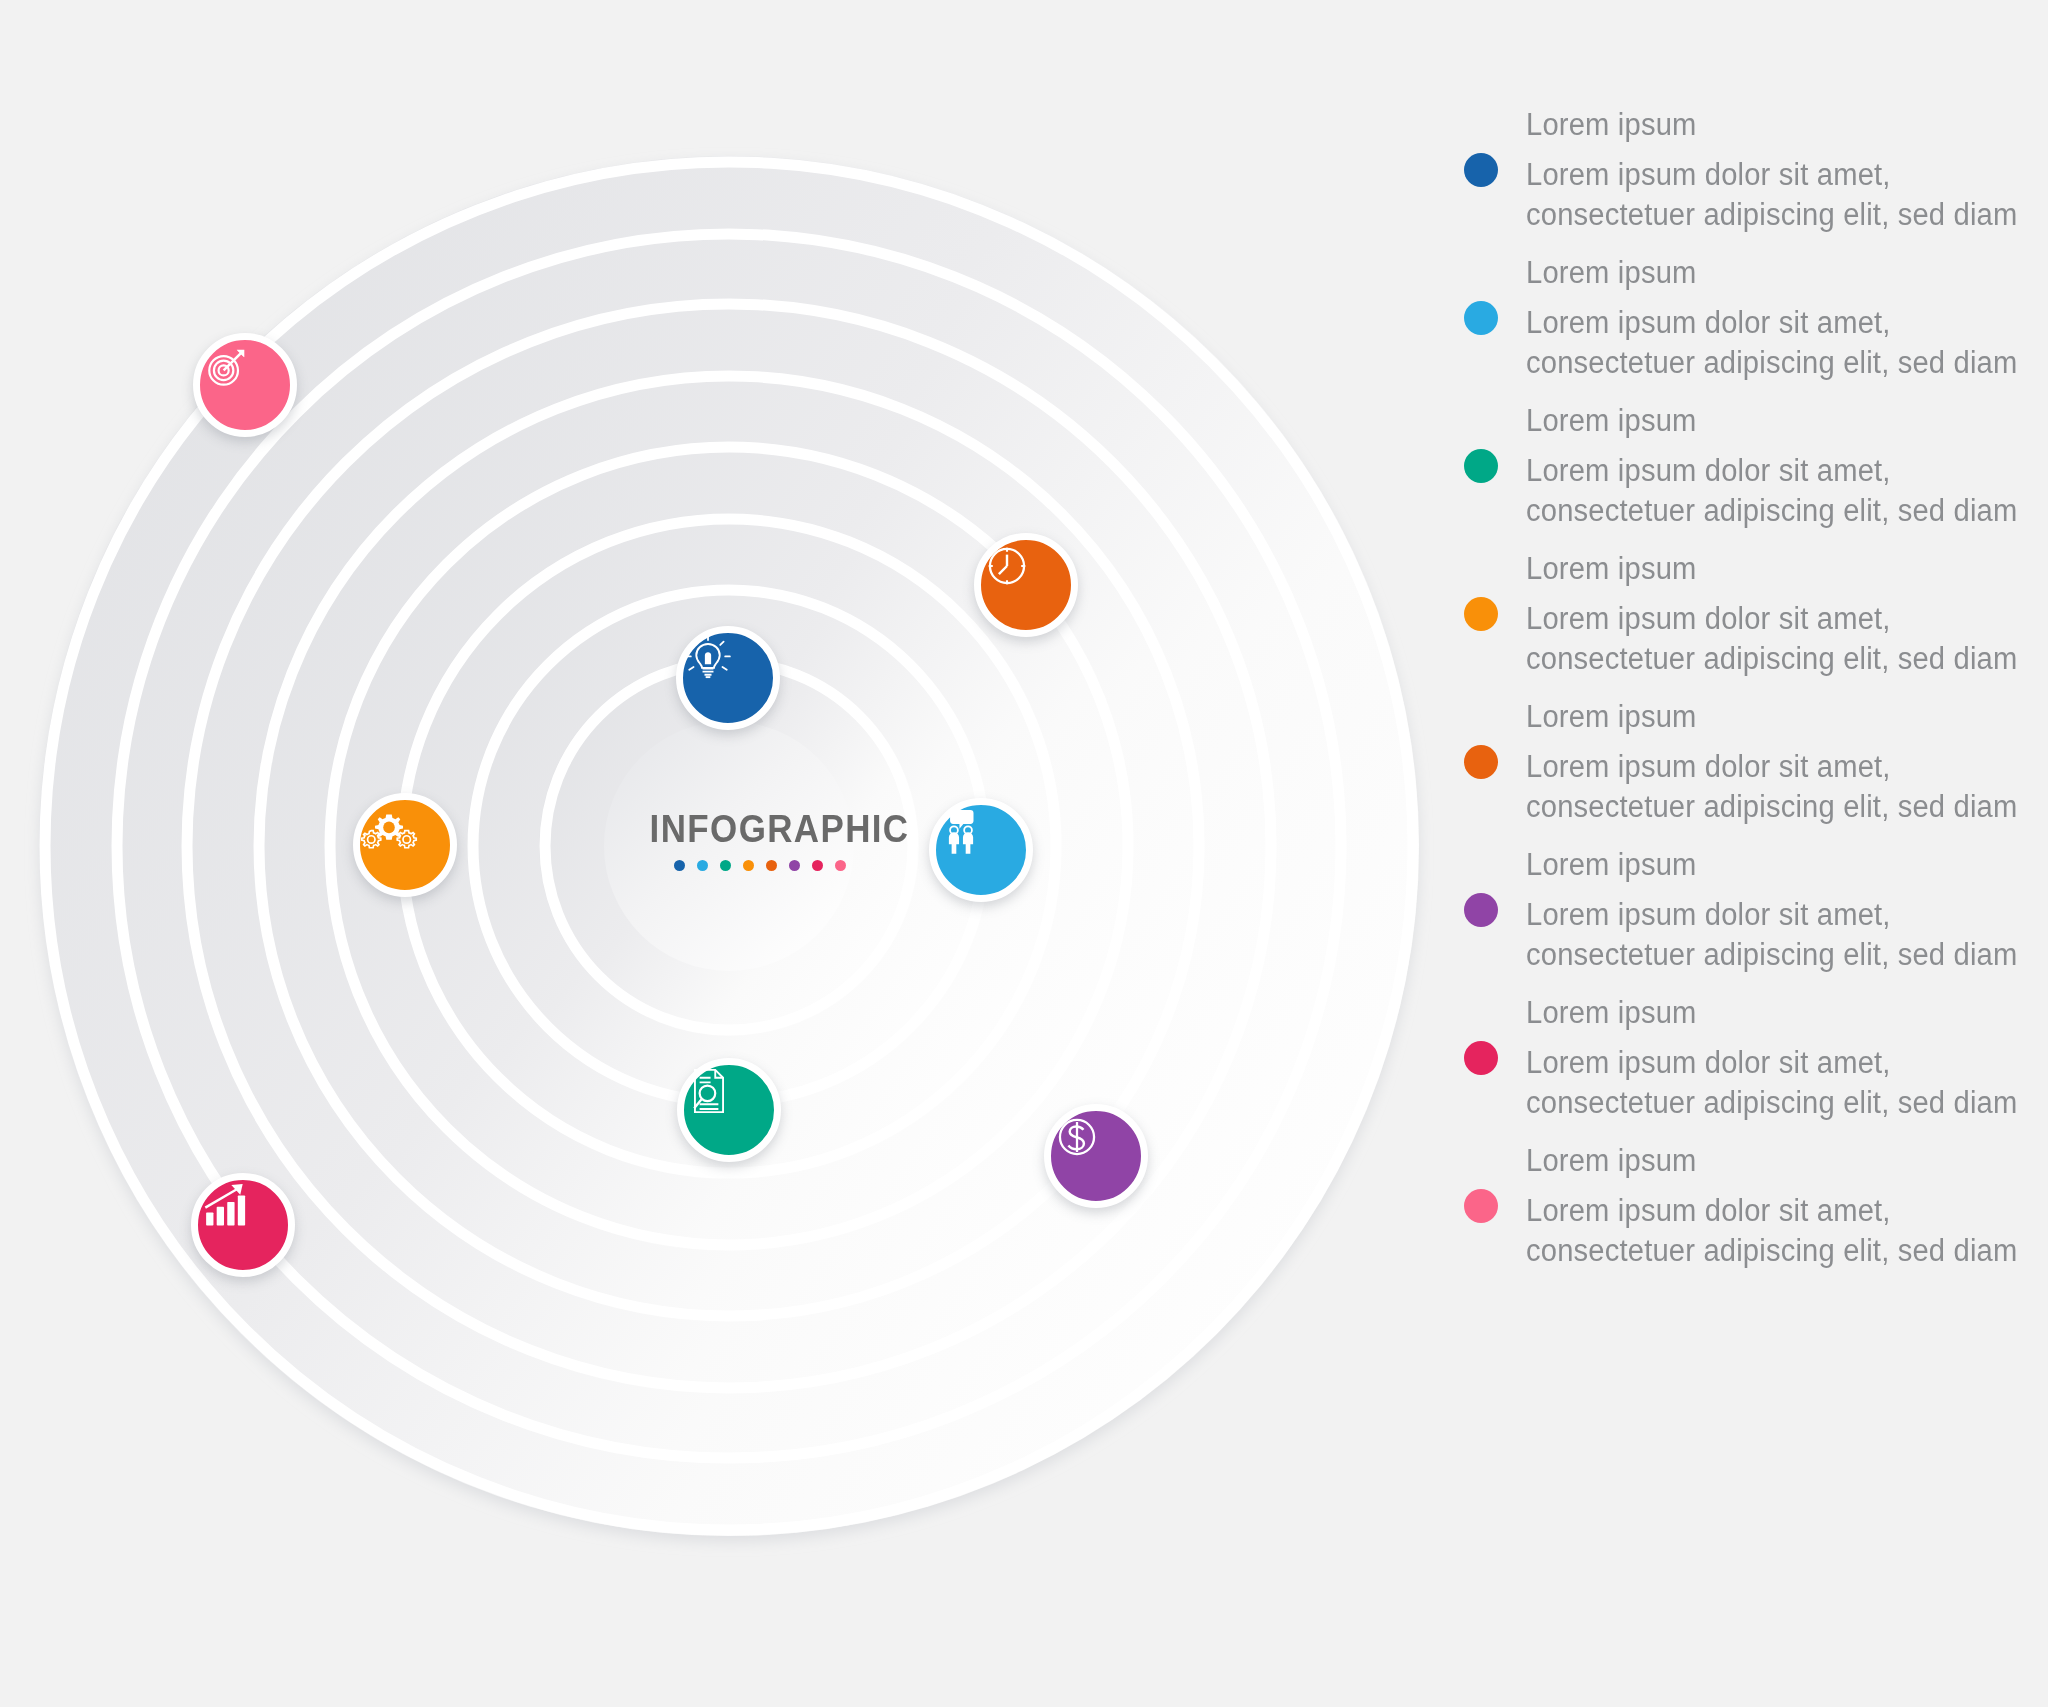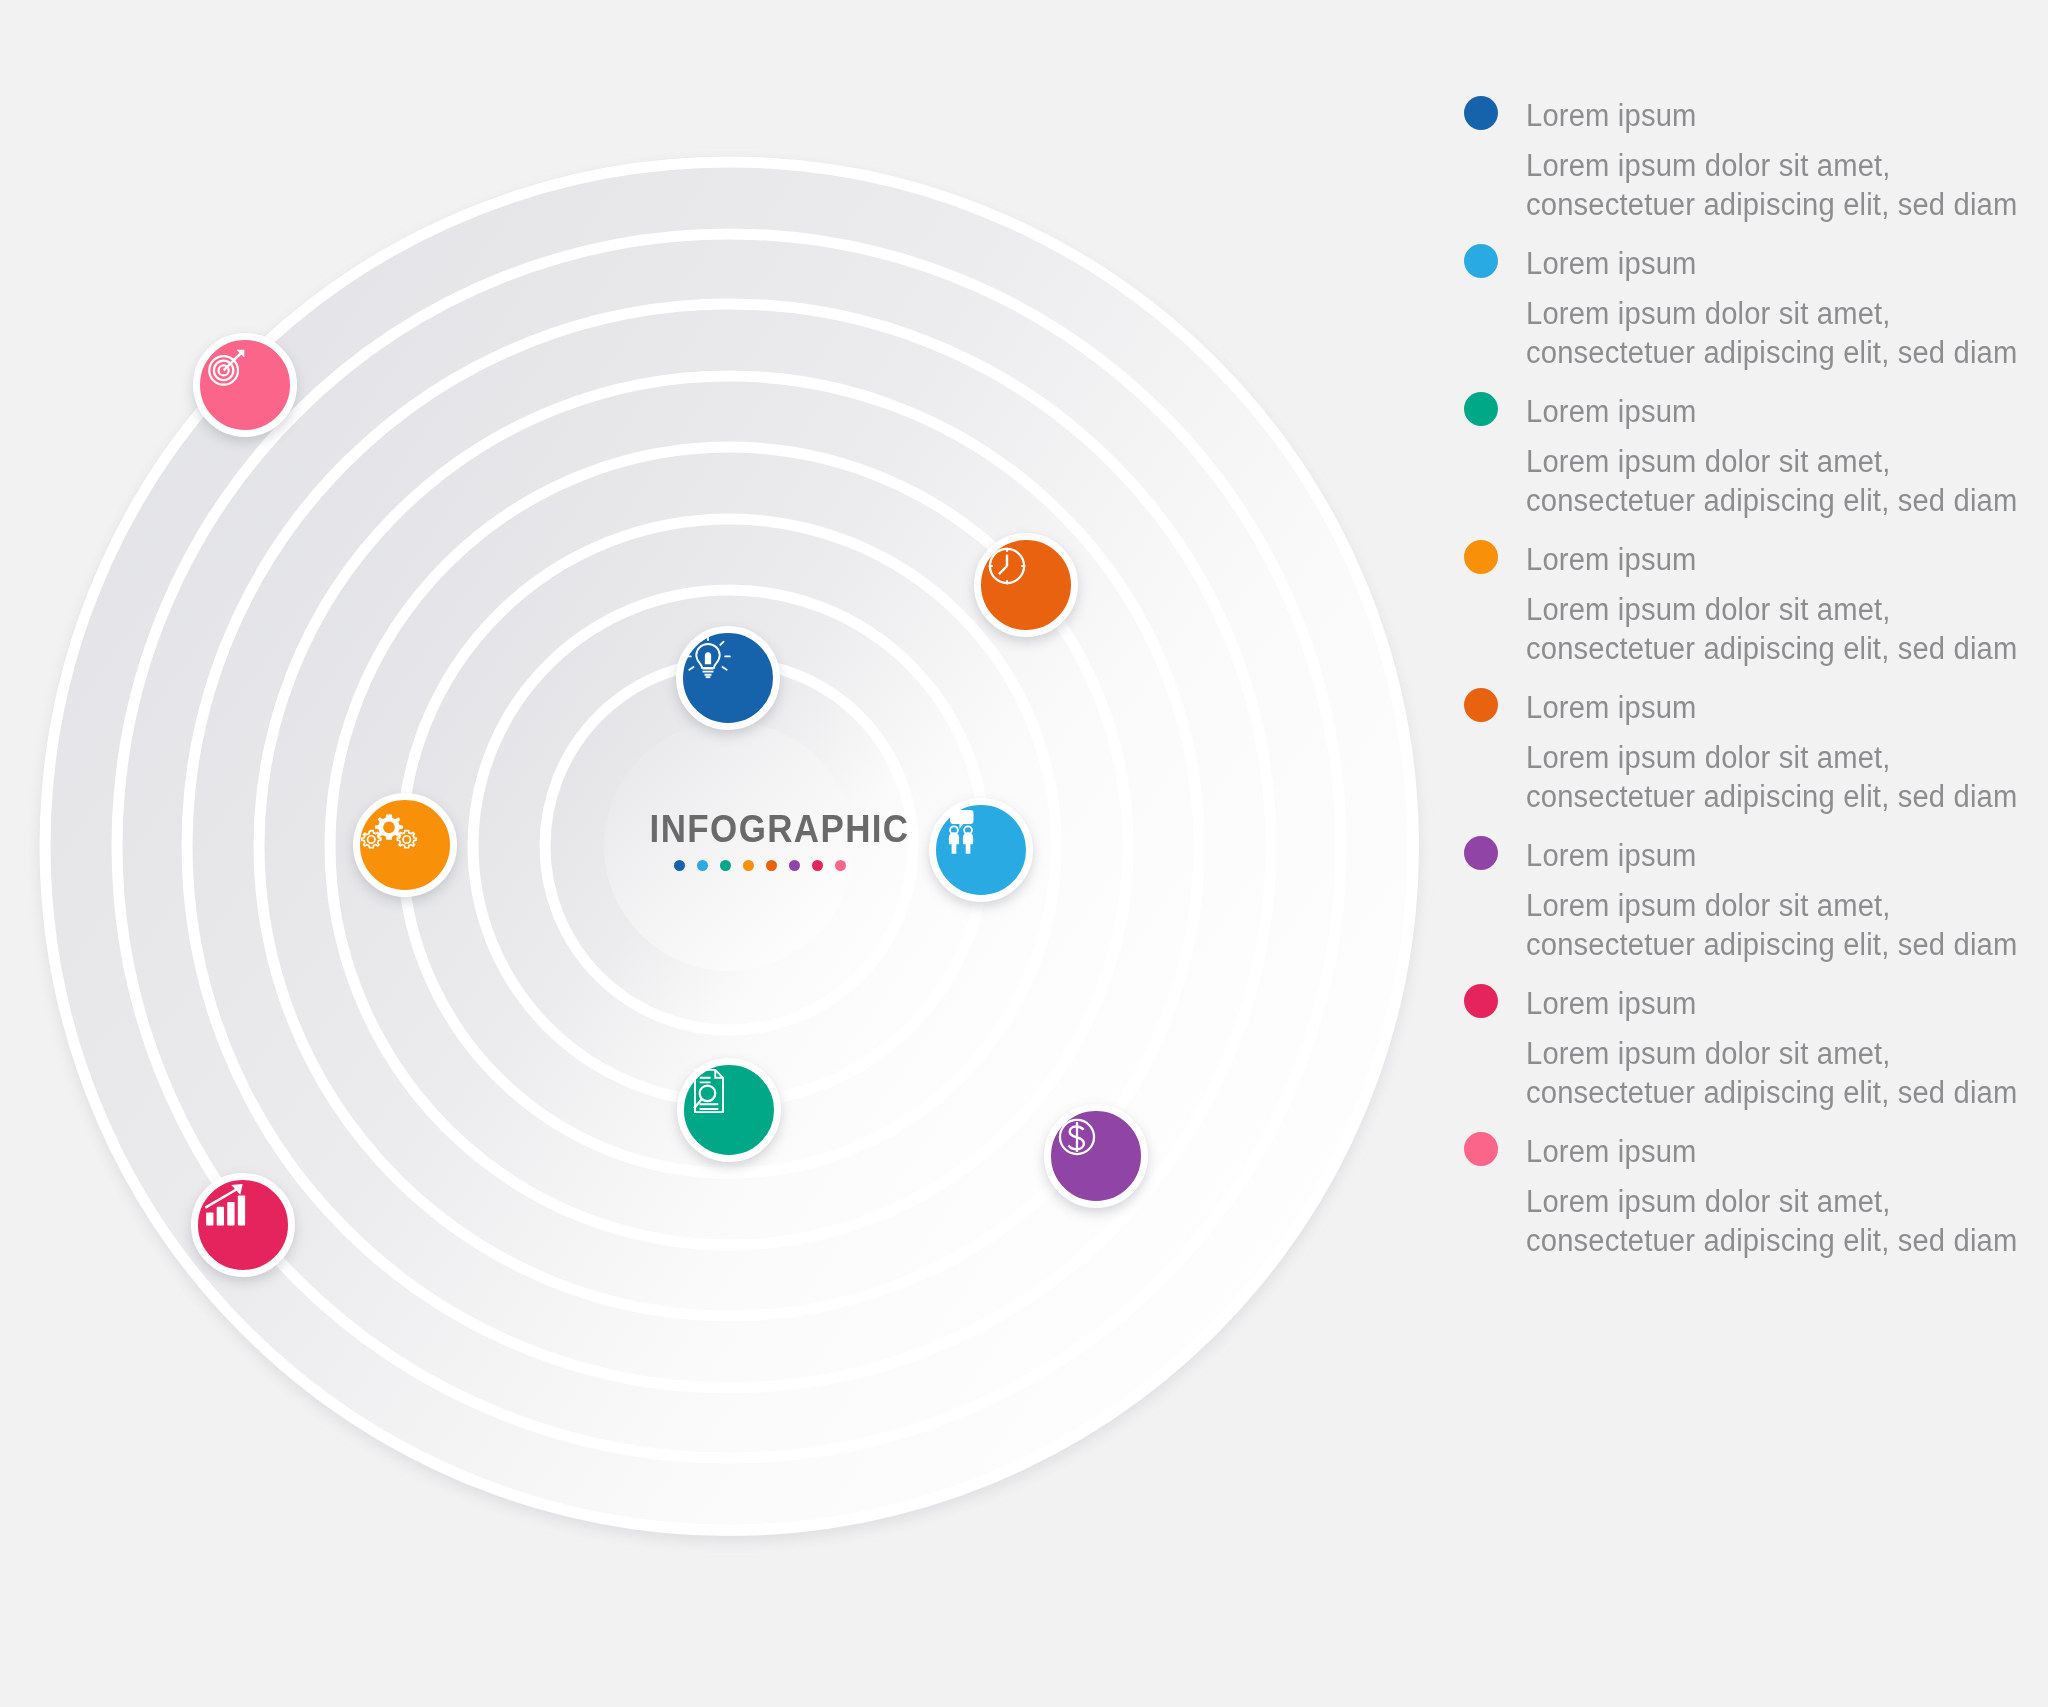--- a/index.html
+++ b/index.html
@@ -78,20 +78,21 @@
   
   #legend {
     position: absolute;
     left: 1440px;
     top: 96px;
     width: 600px;
   }
   .legend-row {
     position: relative;
     display: flex;
+    align-items: center;
     height: 148px;
   }
   .legend-bullet {
     flex: 0 0 auto;
     width: 34px;
     height: 34px;
     border-radius: 50%;
     margin-right: 28px;
     margin-left: 24px;
   }

